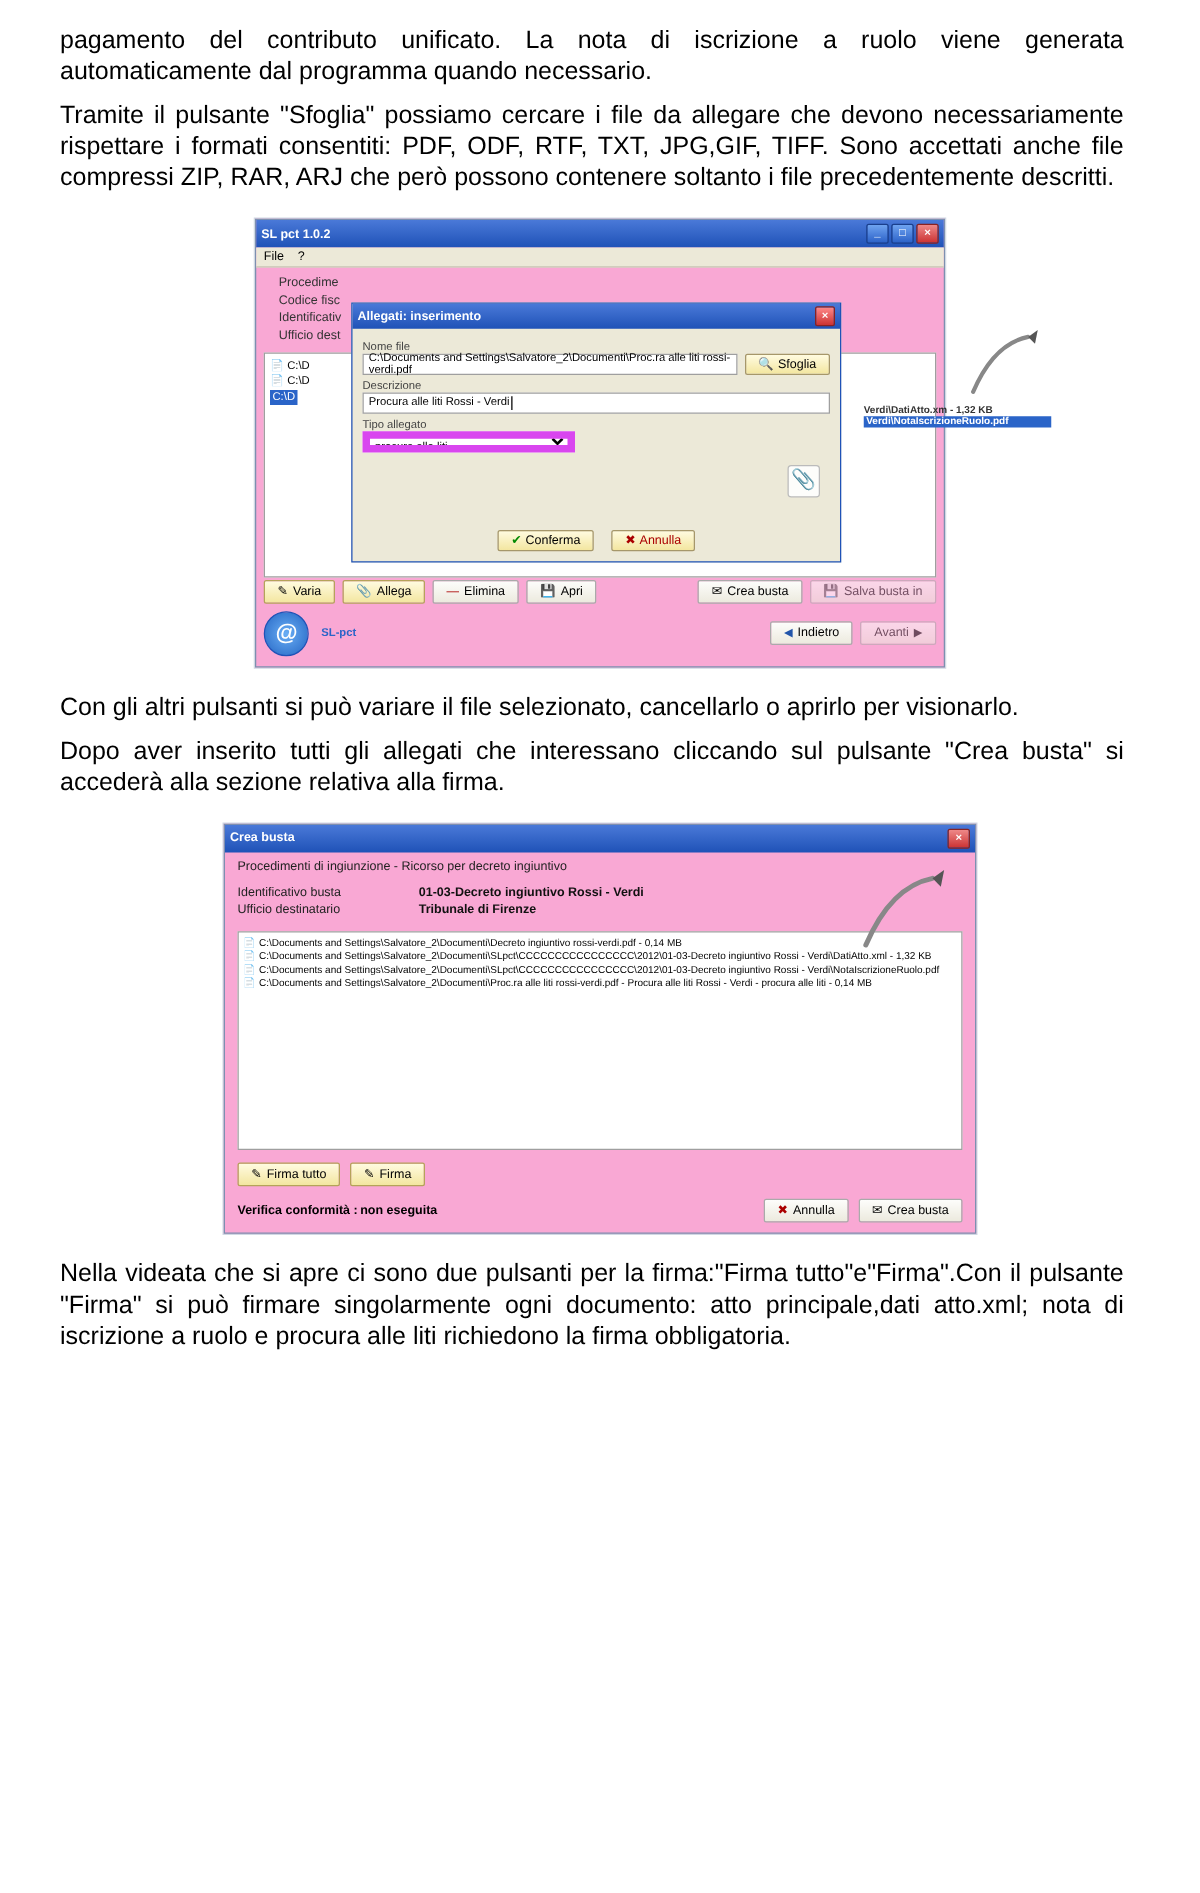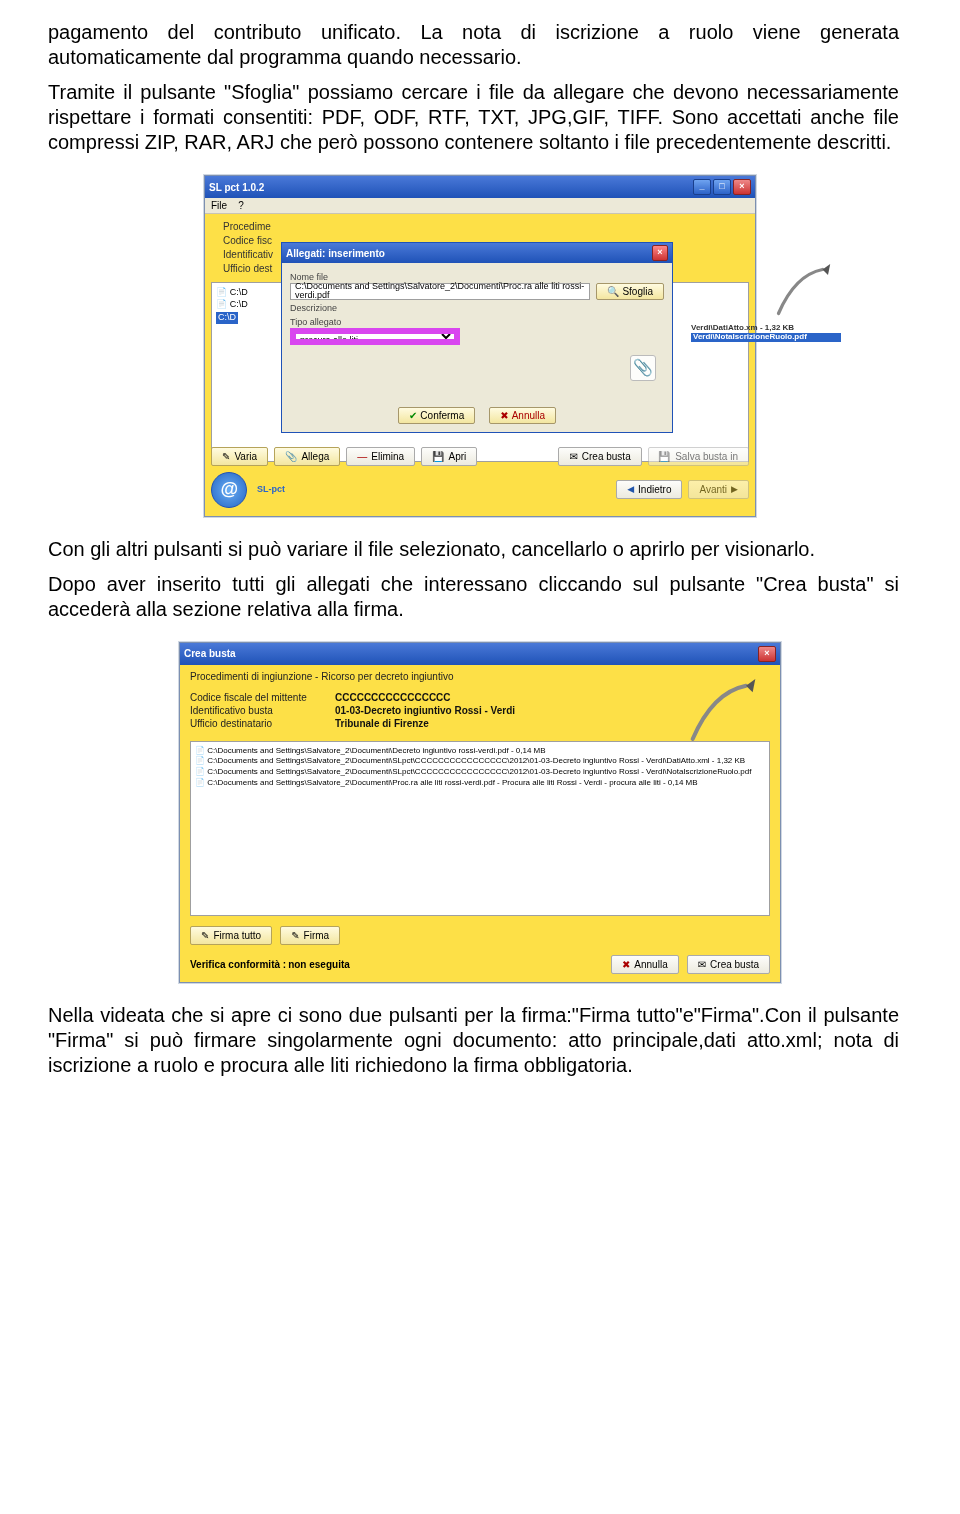--- a/index.html
+++ b/index.html
@@ -16,21 +16,21 @@
   p.para { text-align: justify; margin: 0 13px 10px 0; }
 
   
   .shot {
     margin: 20px auto;
     font-size: 10px;
     line-height: 1.1;
     color: #000;
     border: 1px solid #7d90b0;
     box-shadow: 0 0 0 1px #d0d8e3;
-    background: #fde047;
+    background: #f9a8d4;
   }
   .s1 { width: 550px; }
   .titlebar {
     background: linear-gradient(#4a79d8, #1f52b7);
     color: #fff;
     display: flex;
     align-items: center;
     padding: 2px 4px;
     height: 18px;
     font-weight: bold;
@@ -218,20 +218,24 @@
       <div class="dbody">
         <div class="dlabel">Nome file</div>
         <div class="drow">
           <div class="dinput" style="flex:1;">C:\Documents and Settings\Salvatore_2\Documenti\Proc.ra alle liti rossi-verdi.pdf</div>
           <div class="dbtn">
               <span class="ic">🔍</span>
               <span>Sfoglia</span>
             </div>
         </div>
         <div class="dlabel">Descrizione</div>
+        <div class="dinput">
+            <span>Procura alle liti Rossi - Verdi</span>
+            <span style="border-left:1px solid #000;height:11px;margin-left:1px;"></span>
+          </div>
         <div class="dlabel">Tipo allegato</div>
         <div class="drow">
           <select class="sel" style="width:170px;">
             <option>procura alle liti</option>
           </select>
         </div>
         <div class="clip">📎</div>
         <div class="dbtnbar">
           <div class="dbtn green">
               <span class="ic">✔</span>
@@ -295,24 +299,20 @@
 <div class="shot s2">
   <div class="titlebar">
     <span>Crea busta</span>
     <div class="winbtns">
       <div class="winbtn red">×</div>
     </div>
   </div>
   <div class="hdr">Procedimenti di ingiunzione - Ricorso per decreto ingiuntivo</div>
   <div class="meta">
     <div class="mrow">
-        <div class="mk">Codice fiscale del mittente</div>
-        <div class="mv">CCCCCCCCCCCCCCCC</div>
-      </div>
-    <div class="mrow">
         <div class="mk">Identificativo busta</div>
         <div class="mv">01-03-Decreto ingiuntivo Rossi - Verdi</div>
       </div>
     <div class="mrow">
         <div class="mk">Ufficio destinatario</div>
         <div class="mv">Tribunale di Firenze</div>
       </div>
   </div>
   <div class="pen2">
     <svg viewBox="0 0 60 50">

